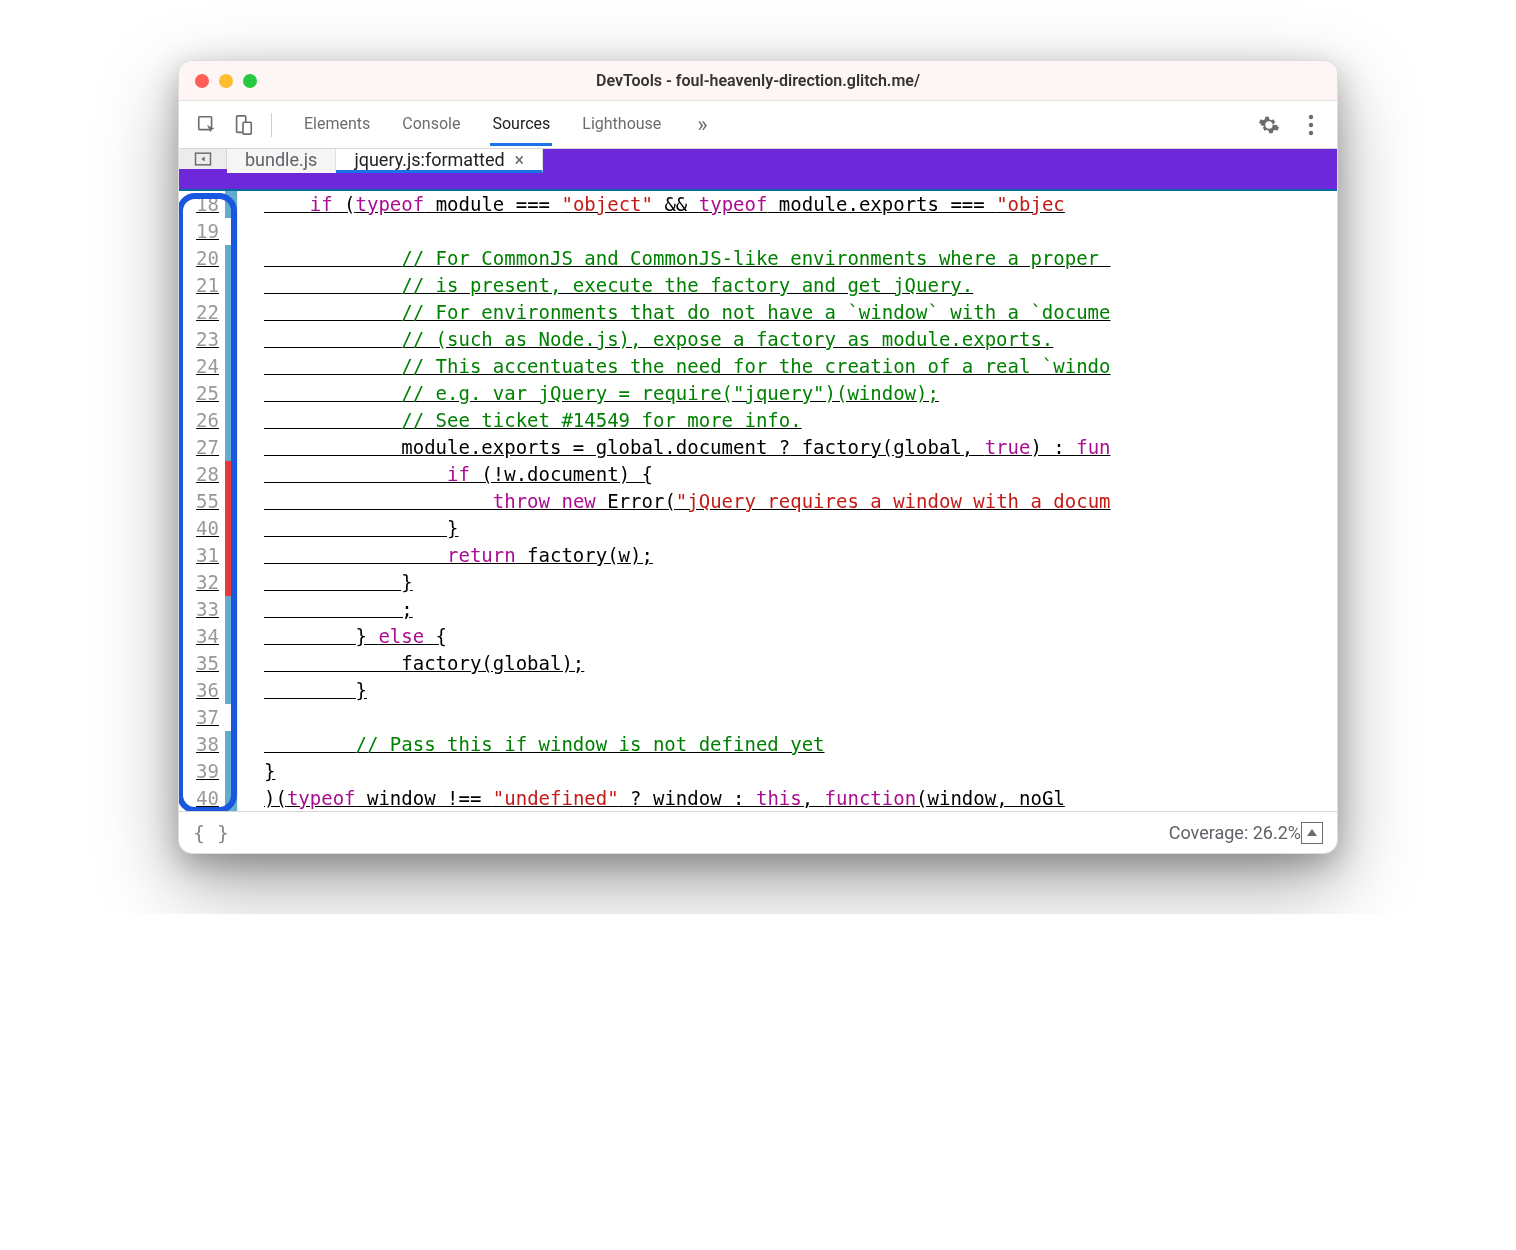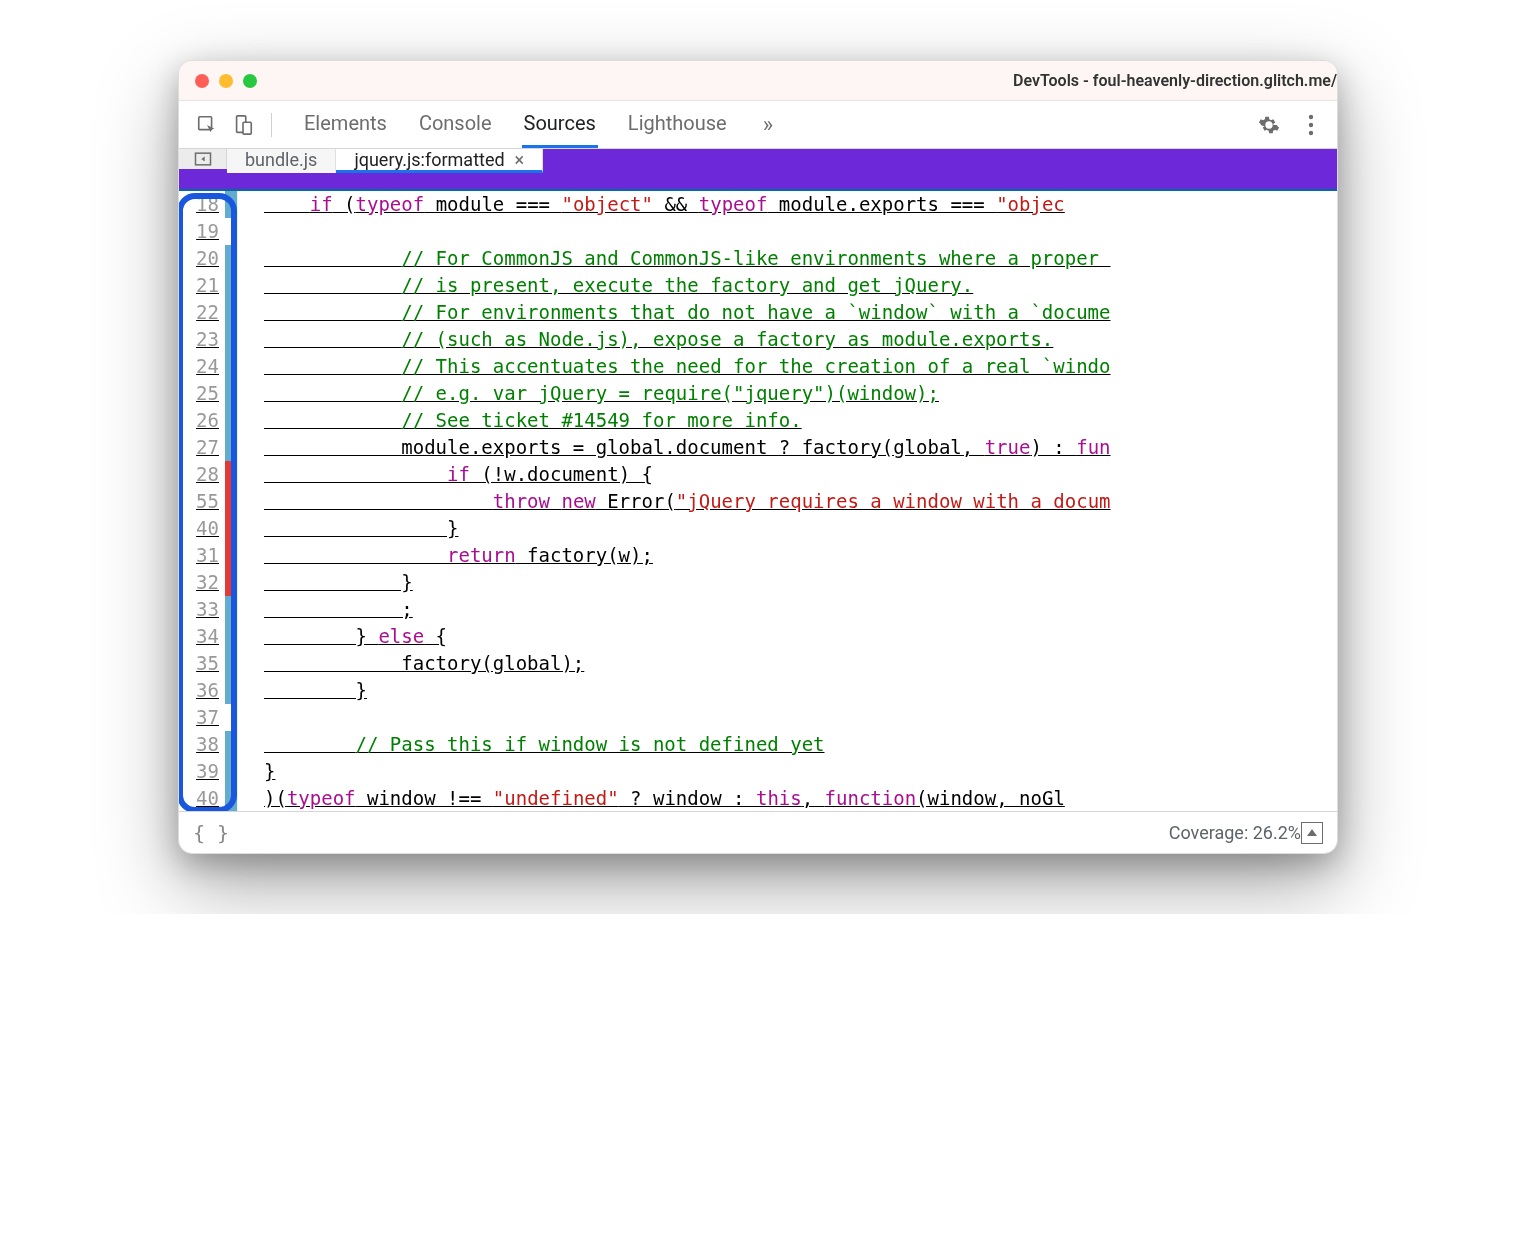--- a/index.html
+++ b/index.html
@@ -29,21 +29,21 @@
     position: relative;
   }
   .traffic-lights { display: flex; gap: 10px; }
   .tl { width: 14px; height: 14px; border-radius: 50%; }
   .tl-red { background: #ff5f57; }
   .tl-yellow { background: #febc2e; }
   .tl-green { background: #28c840; }
   .title {
     position: absolute;
     left: 0; right: 0;
-    text-align: right;
+    text-align: center;
     font-size: 16px;
     font-weight: 600;
     color: #333;
     pointer-events: none;
   }
   .toolbar {
     height: 48px;
     display: flex;
     align-items: center;
     padding: 0 14px;
@@ -61,21 +61,21 @@
     margin: 0 6px;
   }
   .panel-tabs {
     display: flex;
     align-items: center;
     gap: 28px;
     margin-left: 16px;
     flex: 1;
   }
   .panel-tab {
-    font-size: 20px;
+    font-size: 16px;
     color: #6d6d6d;
     cursor: pointer;
     padding: 10px 2px;
     border-bottom: 3px solid transparent;
   }
   .panel-tab.active {
     color: #202124;
     border-bottom-color: #1a73e8;
   }
   .panel-more {

